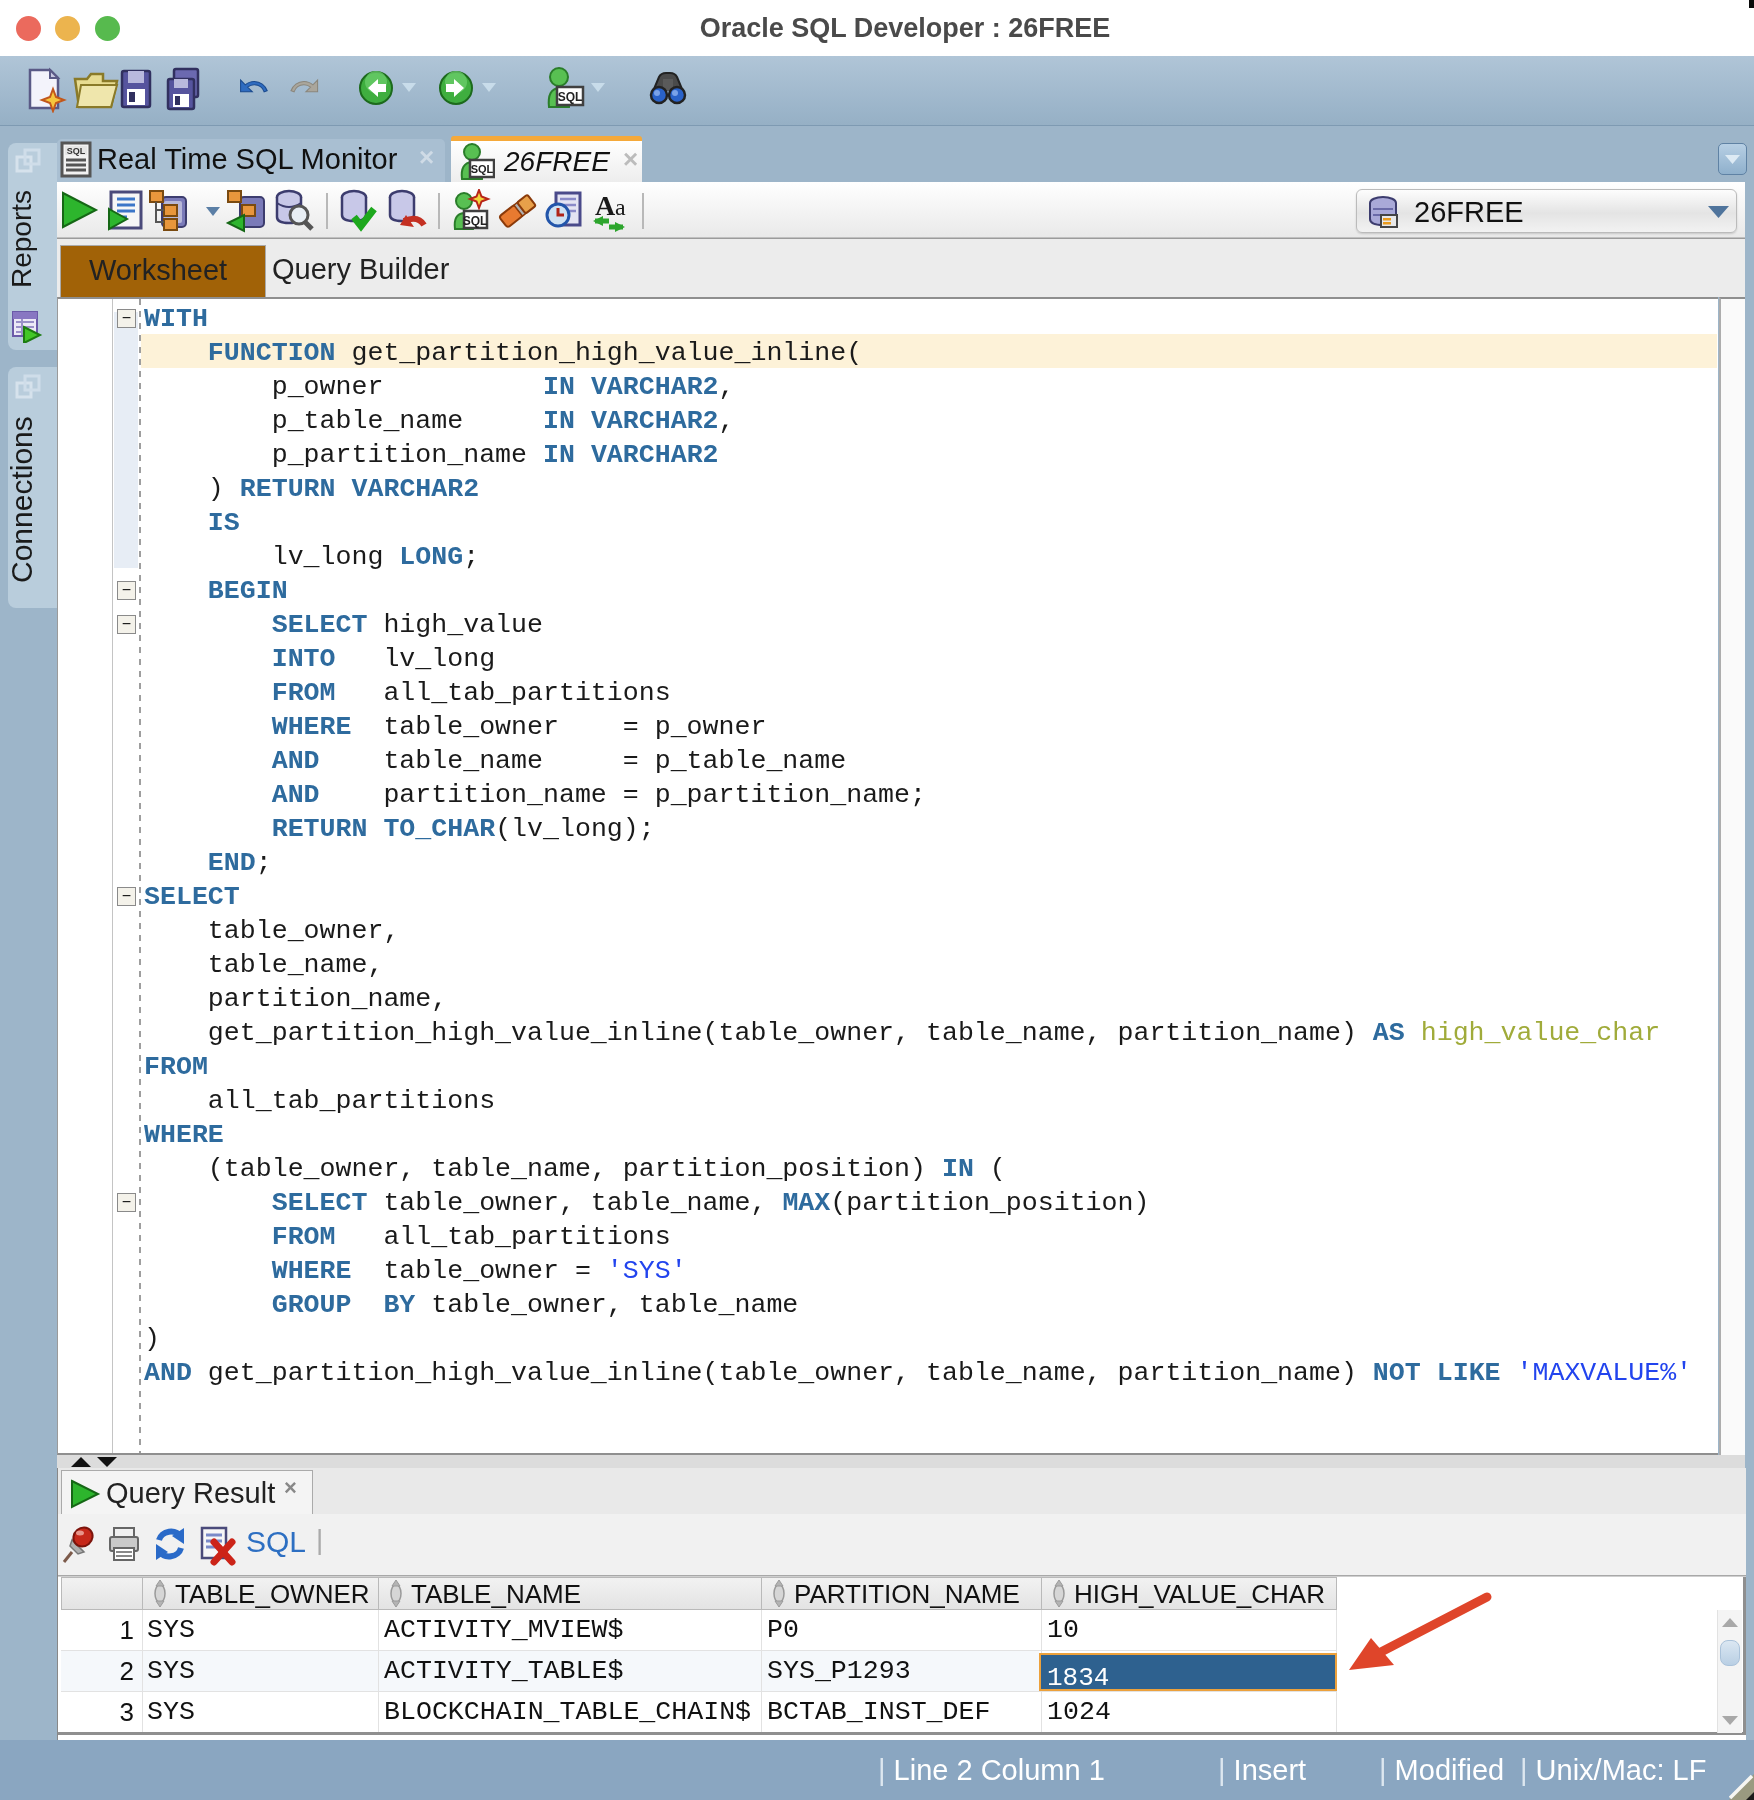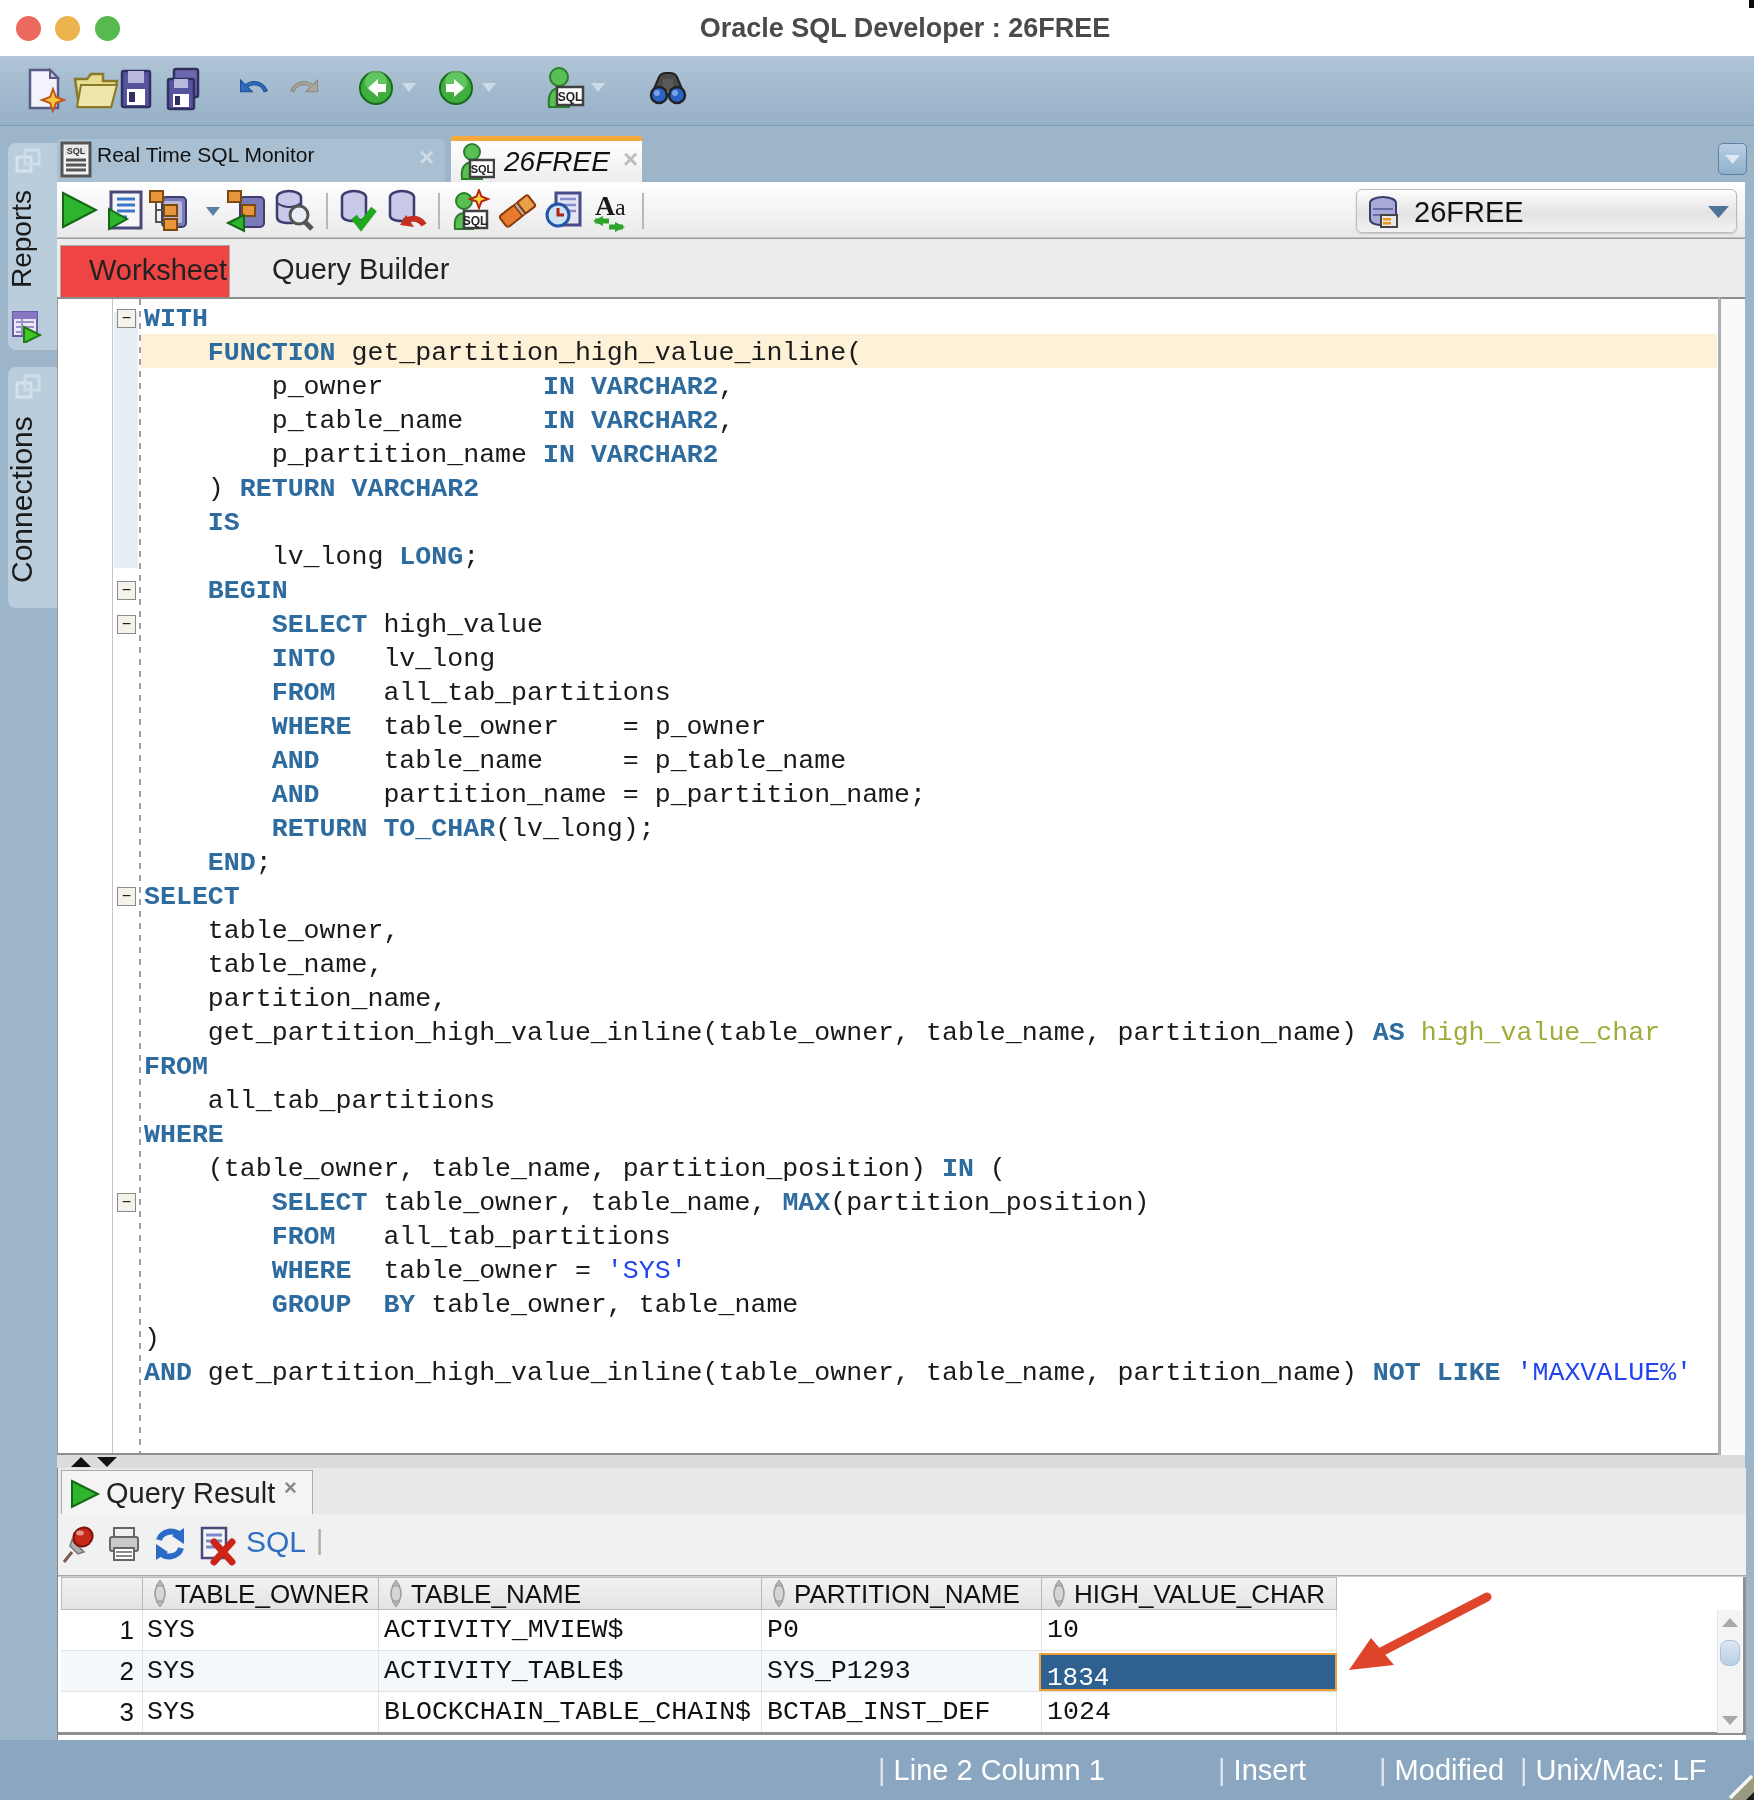--- a/index.html
+++ b/index.html
@@ -24,31 +24,31 @@
 #side { left:0; top:126px; width:57px; height:1674px; background:#9db5c9; }
 .sidetab { left:8px; width:49px; background:#b9cddc; border-radius:8px 0 0 8px; }
 #sidetab1 { top:17px; height:207px; }
 #sidetab2 { top:241px; height:241px; }
 .vtext { transform:rotate(-90deg); transform-origin:center; font-size:28px; color:#1a1a1a; white-space:nowrap; }
 
 
 #doctabs { left:57px; top:126px; width:1697px; height:56px; background:#9db5c9; }
 #tab1 { left:0px; top:13px; width:388px; height:43px; background:#a9bfd2; border-radius:5px 5px 0 0; }
 #tab2 { left:394px; top:10px; width:191px; height:46px; background:linear-gradient(#ffffff,#ededed); border-top:5px solid #f5a93a; border-radius:3px 3px 0 0; }
-.tabtext { font-size:21px; color:#111; }
+.tabtext { font-size:29px; color:#111; }
 #tabmenu { left:1661px; top:17px; width:29px; height:32px; background:linear-gradient(#b7cfe4,#8fb0cc); border:1px solid #5f82a4; border-radius:5px; }
 
 
 #wstb { left:57px; top:182px; width:1688px; height:56px; background:linear-gradient(#ffffff,#e9e9e9); border-bottom:1px solid #c0c0c0; }
 #combo { left:1299px; top:7px; width:381px; height:44px; background:linear-gradient(#fdfdfd,#e4e4e4 55%, #f2f2f2); border:1px solid #bbb; border-radius:6px; box-shadow:0 1px 2px rgba(0,0,0,.15); }
 #combo-text { left:57px; top:6px; font-size:29px; color:#111; }
 
 
 #wstabs { left:57px; top:238px; width:1688px; height:59px; background:#ececec; border-top:1px solid #9b9b9b; }
-#wstab1 { left:3px; top:6px; width:170px; height:53px; background:#ef4444; border:1px solid #aaa; border-bottom:none; }
+#wstab1 { left:3px; top:6px; width:206px; height:53px; background:#a16207; border:1px solid #aaa; border-bottom:none; }
 #wstab1 span, #wstab2 span { font-size:29px; color:#222; }
 
 
 #editor { left:57px; top:297px; width:1661px; height:1158px; background:#ffffff; border-top:2px solid #8f8f8f; border-left:1px solid #9a9a9a; border-bottom:2px solid #8f8f8f; overflow:hidden; }
 #gutterline { left:54px; top:0; width:1px; height:1158px; background:#c4c4c4; }
 #foldband { left:56px; top:13px; width:24px; height:256px; background:#e7edf5; }
 #dashline { left:81px; top:0; width:2px; height:1158px; background:repeating-linear-gradient(#9e9e9e 0 6px, transparent 6px 12px); }
 .foldbox { left:59px; width:19px; height:19px; background:#f4f2ea; border:1px solid #8a8a8a; font-size:16px; line-height:15px; text-align:center; color:#111; }
 #curline { left:83px; top:35px; width:1576px; height:34px; background:#fdf2d8; }
 #code { left:86px; top:3px; font-family:"Liberation Mono", monospace; font-size:26.6px; line-height:34px; color:#1a1a1a; white-space:pre; }

